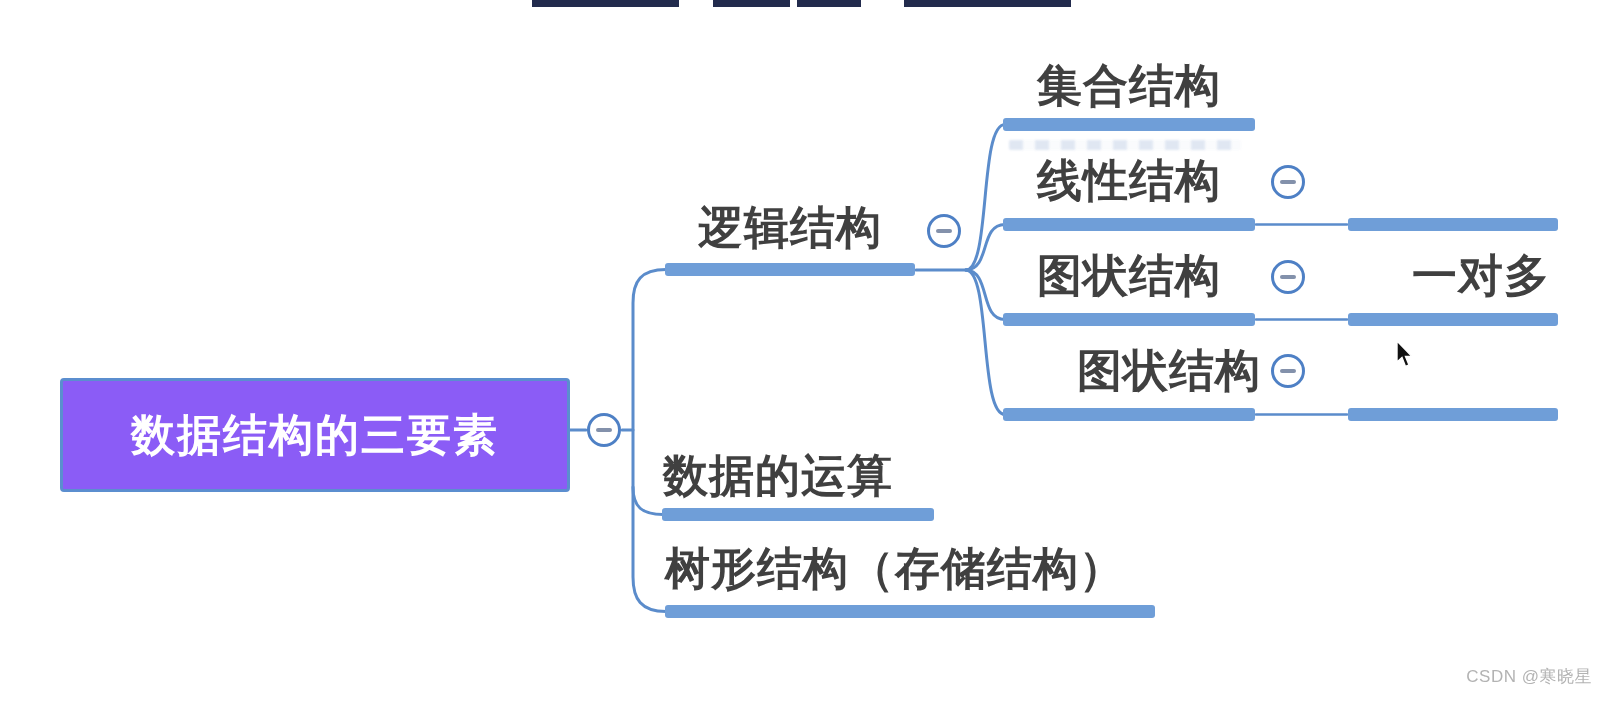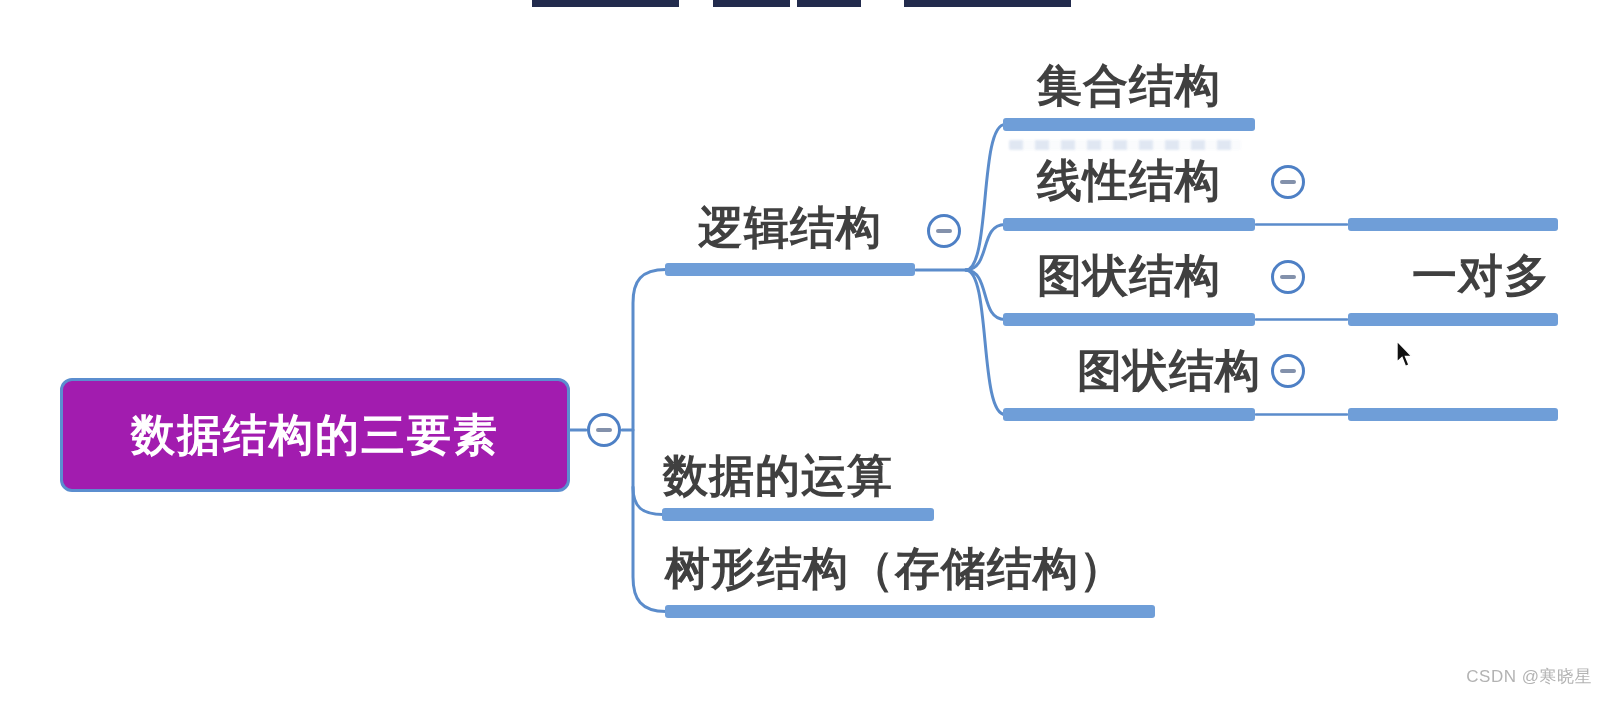--- a/index.html
+++ b/index.html
@@ -13,21 +13,21 @@
     position:absolute;left:1009px;top:140px;width:232px;height:10px;opacity:.8;
     background:repeating-linear-gradient(90deg,rgba(120,150,200,.28) 0 14px,rgba(190,205,230,.10) 14px 26px);
     border-radius:2px;filter:blur(1px);
   }
   .node-label{
     position:absolute;transform:translate(-50%,-50%);white-space:nowrap;
     color:#404040;font-size:45px;font-weight:600;letter-spacing:1px;
   }
   .root-box{
     position:absolute;left:60px;top:378px;width:510px;height:114px;
-    background:#a21caf;border:3px solid #5b8ecf;border-radius:12px;box-sizing:border-box;
+    background:#8b5cf6;border:3px solid #5b8ecf;border-radius:4px;box-sizing:border-box;
     display:flex;align-items:center;justify-content:center;
   }
   .root-box .root-label{
     color:#ffffff;font-size:44px;font-weight:bold;letter-spacing:2px;white-space:nowrap;
   }
   .collapse{
     position:absolute;width:34px;height:34px;border-radius:50%;
     background:#ffffff;border:3px solid #4e80c5;box-sizing:border-box;
   }
   .collapse .minus{

